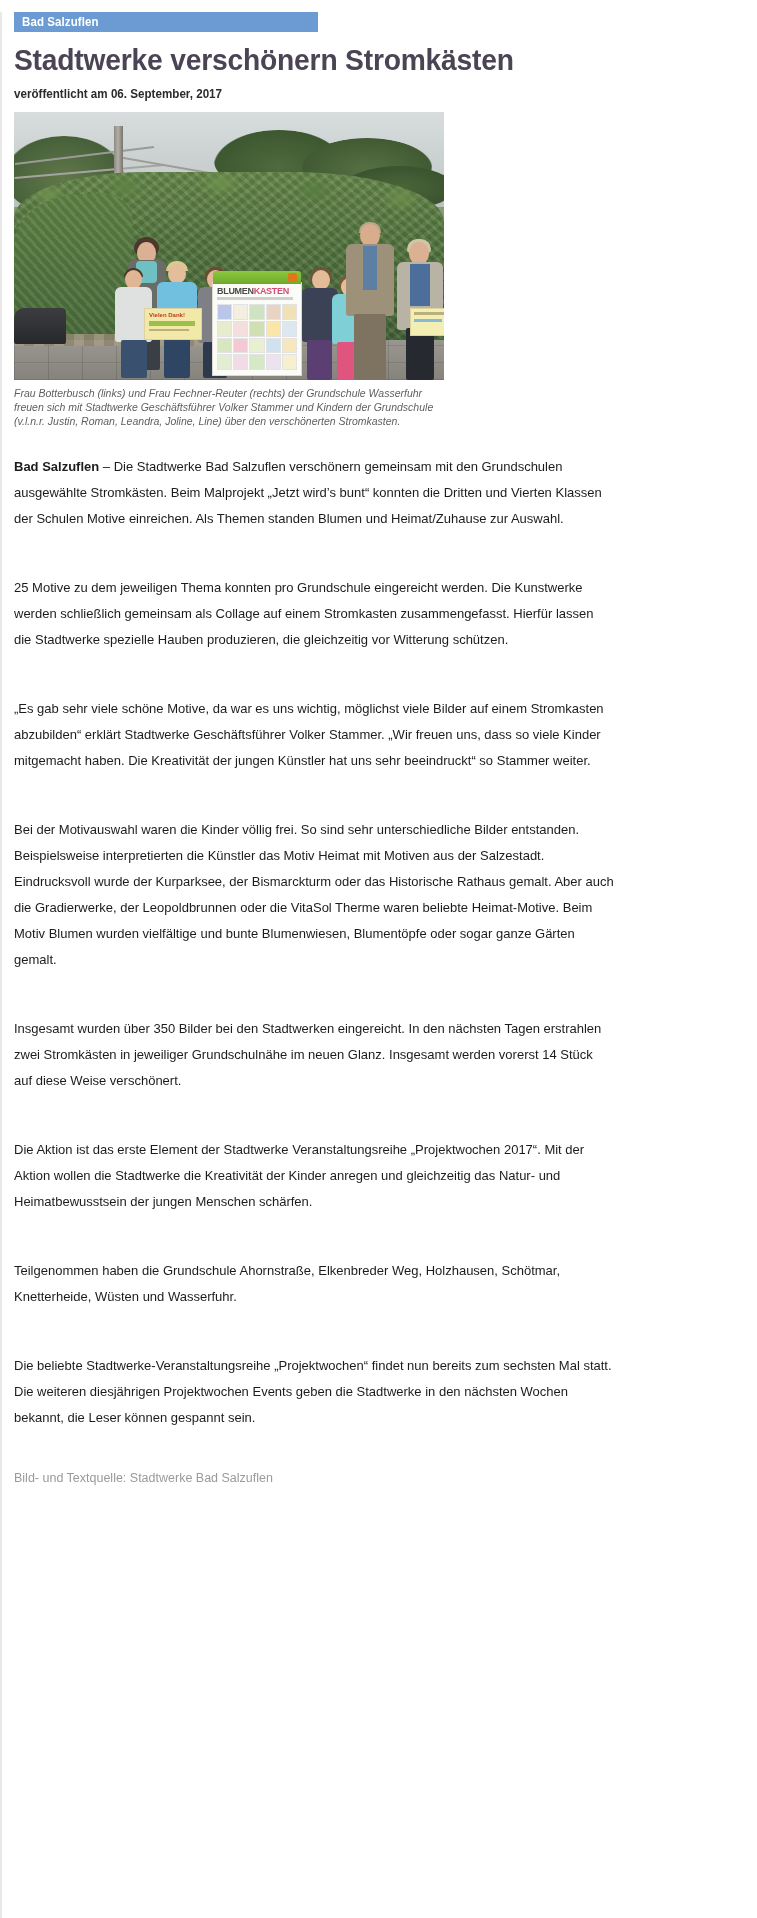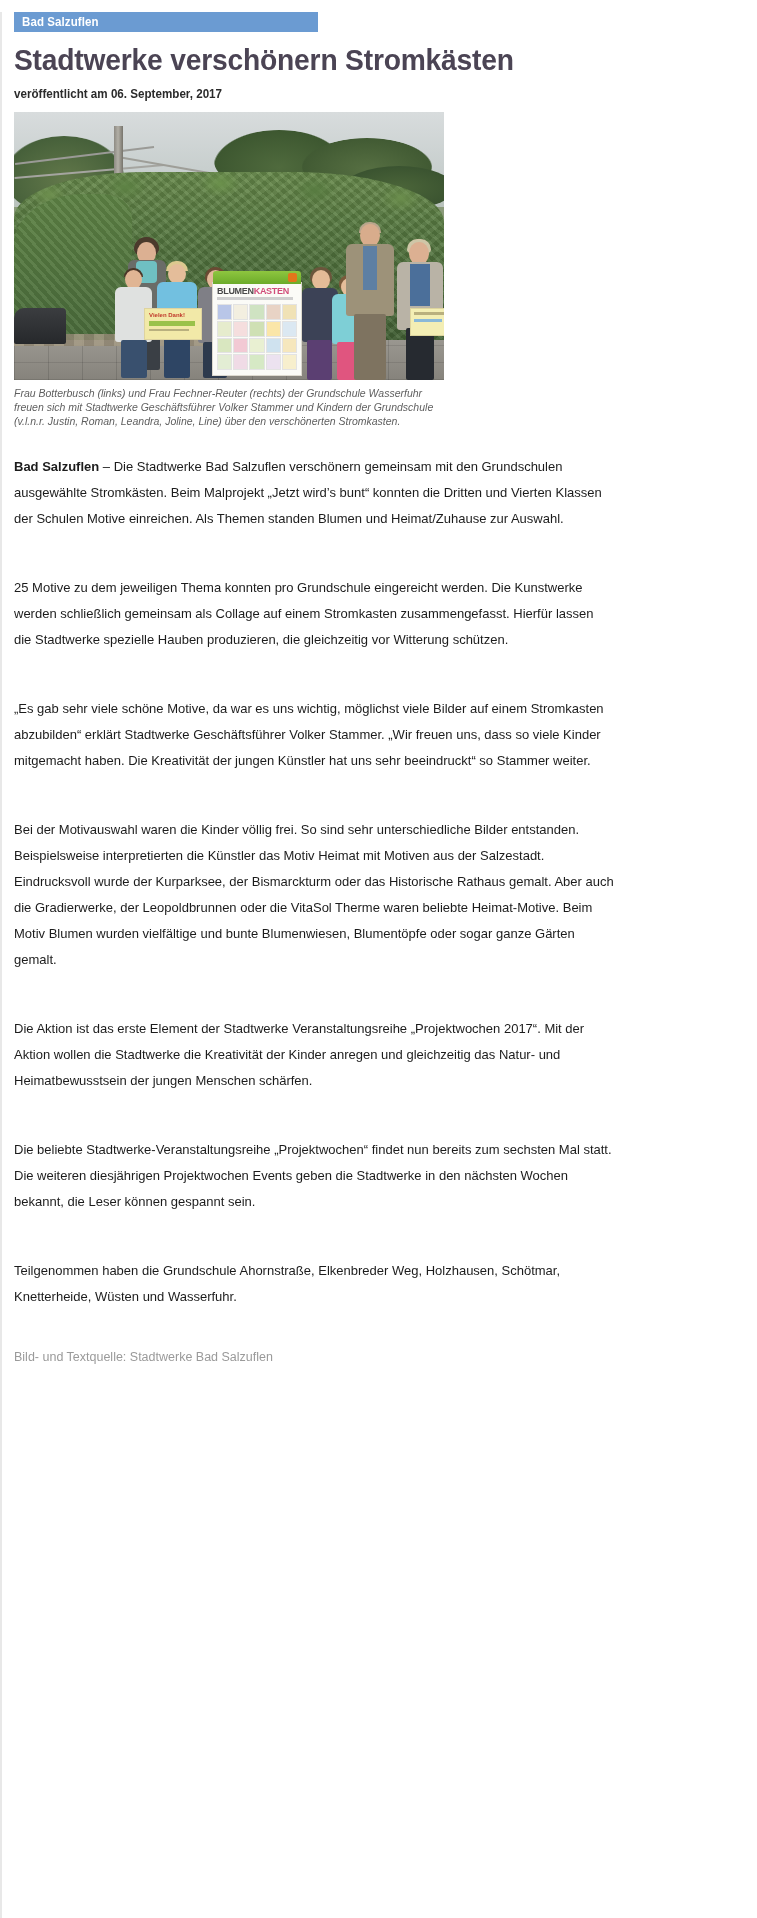--- a/index.html
+++ b/index.html
@@ -431,21 +431,22 @@
       </div>
 
       <div class="photo-caption">Frau Botterbusch (links) und Frau Fechner-Reuter (rechts) der Grundschule Wasserfuhr freuen sich mit Stadtwerke Geschäftsführer Volker Stammer und Kindern der Grundschule (v.l.n.r. Justin, Roman, Leandra, Joline, Line) über den verschönerten Stromkasten.</div>
     </div>
 
     <div class="body-copy">
       <p class="para"><b>Bad Salzuflen</b><span> – Die Stadtwerke Bad Salzuflen verschönern gemeinsam mit den Grundschulen ausgewählte Stromkästen. Beim Malprojekt „Jetzt wird’s bunt“ konnten die Dritten und Vierten Klassen der Schulen Motive einreichen. Als Themen standen Blumen und Heimat/Zuhause zur Auswahl.</span></p>
       <p class="para"><span>25 Motive zu dem jeweiligen Thema konnten pro Grundschule eingereicht werden. Die Kunstwerke werden schließlich gemeinsam als Collage auf einem Stromkasten zusammengefasst. Hierfür lassen die Stadtwerke spezielle Hauben produzieren, die gleichzeitig vor Witterung schützen.</span></p>
       <p class="para"><span>„Es gab sehr viele schöne Motive, da war es uns wichtig, möglichst viele Bilder auf einem Stromkasten abzubilden“ erklärt Stadtwerke Geschäftsführer Volker Stammer. „Wir freuen uns, dass so viele Kinder mitgemacht haben. Die Kreativität der jungen Künstler hat uns sehr beeindruckt“ so Stammer weiter.</span></p>
       <p class="para"><span>Bei der Motivauswahl waren die Kinder völlig frei. So sind sehr unterschiedliche Bilder entstanden. Beispielsweise interpretierten die Künstler das Motiv Heimat mit Motiven aus der Salzestadt. Eindrucksvoll wurde der Kurparksee, der Bismarckturm oder das Historische Rathaus gemalt. Aber auch die Gradierwerke, der Leopoldbrunnen oder die VitaSol Therme waren beliebte Heimat-Motive. Beim Motiv Blumen wurden vielfältige und bunte Blumenwiesen, Blumentöpfe oder sogar ganze Gärten gemalt.</span></p>
+      <p class="para"><span>Insgesamt wurden über 350 Bilder bei den Stadtwerken eingereicht. In den nächsten Tagen erstrahlen zwei Stromkästen in jeweiliger Grundschulnähe im neuen Glanz. Insgesamt werden vorerst 14 Stück auf diese Weise verschönert.</span></p>
       <p class="para"><span>Die Aktion ist das erste Element der Stadtwerke Veranstaltungsreihe „Projektwochen 2017“. Mit der Aktion wollen die Stadtwerke die Kreativität der Kinder anregen und gleichzeitig das Natur- und Heimatbewusstsein der jungen Menschen schärfen.</span></p>
+      <p class="para"><span>Teilgenommen haben die Grundschule Ahornstraße, Elkenbreder Weg, Holzhausen, Schötmar, Knetterheide, Wüsten und Wasserfuhr.</span></p>
       <p class="para"><span>Die beliebte Stadtwerke-Veranstaltungsreihe „Projektwochen“ findet nun bereits zum sechsten Mal statt. Die weiteren diesjährigen Projektwochen Events geben die Stadtwerke in den nächsten Wochen bekannt, die Leser können gespannt sein.</span></p>
-      <p class="para"><span>Teilgenommen haben die Grundschule Ahornstraße, Elkenbreder Weg, Holzhausen, Schötmar, Knetterheide, Wüsten und Wasserfuhr.</span></p>
 
       <div class="source-line">Bild- und Textquelle: Stadtwerke Bad Salzuflen</div>
     </div>
 
   </div>
 </div>
 
 </body></html>

